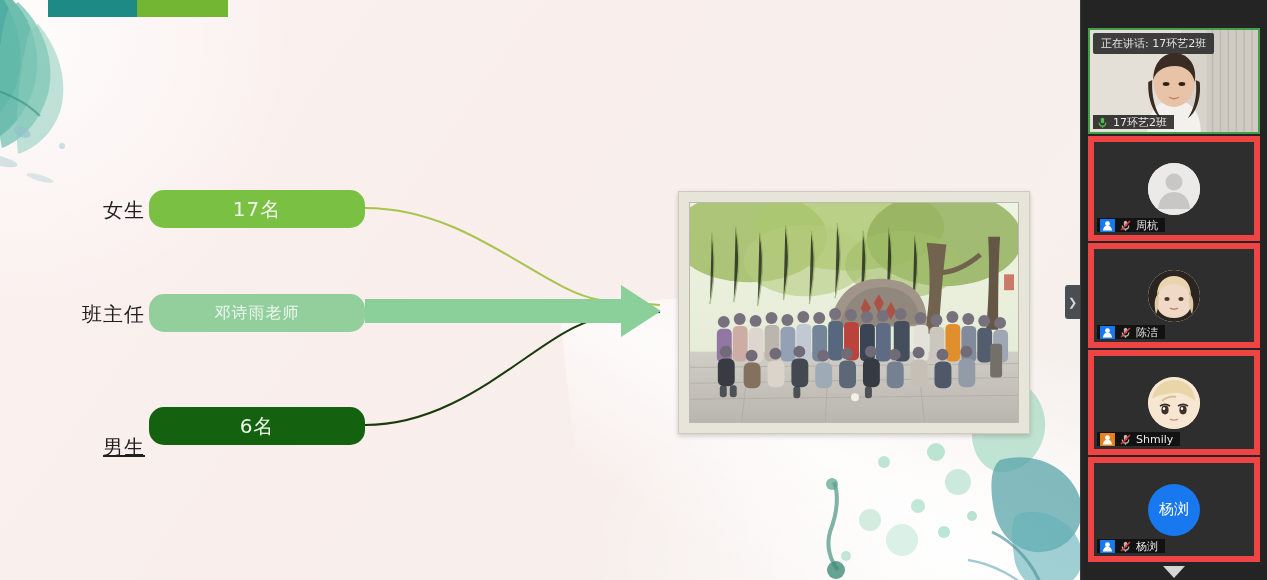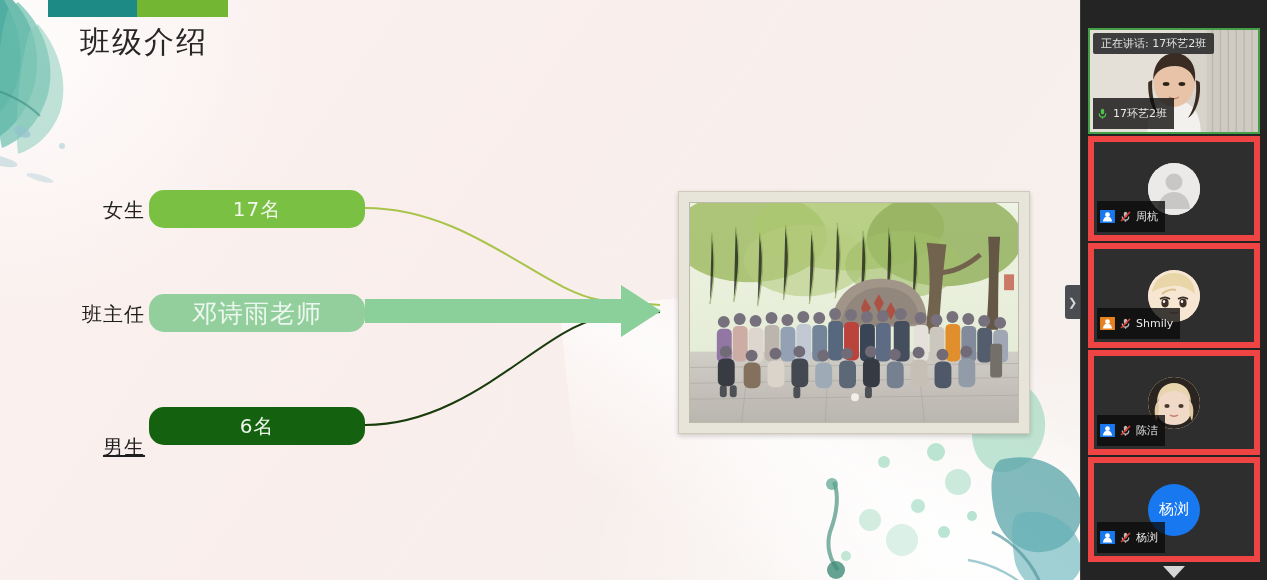--- a/index.html
+++ b/index.html
@@ -59,21 +59,21 @@
     font-family: "DejaVu Sans", sans-serif;
   }
   .bar {
     position: absolute; left: 149px; width: 216px; height: 38px;
     display: flex; align-items: center; justify-content: center;
     font-size: 20px; letter-spacing: 1px;
     font-family: "DejaVu Sans", sans-serif;
     border-radius: 15px;
   }
   .bar-girls   { top: 190px; background: #7ac143; color: #f2f7ec; }
-  .bar-teacher { top: 294px; background: #92cf9c; color: #ecf7ef; font-size: 25px; }
+  .bar-teacher { top: 294px; background: #92cf9c; color: #ecf7ef; font-size: 16px; }
   .bar-boys    { top: 407px; background: #14610f; color: #eef6ec; }
 
   .connectors { position: absolute; left: 0; top: 0; width: 1080px; height: 580px; pointer-events: none; }
 
   
   .photo-frame {
     position: absolute; left: 678px; top: 191px;
     width: 352px; height: 243px;
     background: #e7e4da;
     border: 1px solid #cfcabc;
@@ -119,21 +119,21 @@
     background: #3a3a38;
   }
   .vtile .cam-art { position: absolute; inset: 0; }
   .vtile .cam-art svg { width: 100%; height: 100%; display: block; }
 
   .namebar {
     position: absolute; left: 3px; bottom: 3px;
     display: flex; align-items: center; gap: 4px;
     background: rgba(10,10,10,.78);
     padding: 2px 7px 2px 3px;
-    height: 31px;
+    height: 14px;
   }
   .namebar .nm { color: #e9e9e9; font-size: 11px; font-family: "DejaVu Sans", sans-serif; white-space: nowrap; }
   .mic-ico { width: 13px; height: 13px; display:block; }
   .user-ico { width: 15px; height: 13px; display:block; }
 
   .speaking-tip {
     position: absolute; left: 12px; top: 33px;
     background: rgba(48,48,48,.93);
     color: #e6e6e6; font-size: 11px;
     padding: 3px 8px; white-space: nowrap;
@@ -216,21 +216,20 @@
           <circle cx="226" cy="40" r="7" fill="#54bd94" opacity=".45"></circle>
         </g>
       </svg>
     </div>
 
     <div class="topbar">
       <div class="seg-teal"></div>
       <div class="seg-green"></div>
     </div>
 
-    <div class="slide-title">班级介绍</div>
 
     <svg class="connectors" viewBox="0 0 1080 580">
       <path d="M365,208 C470,208 540,290 600,300 L660,305" stroke="#a8c44a" stroke-width="2" fill="none"></path>
       <path d="M365,425 C470,425 540,330 600,318 L660,312" stroke="#1a3c0d" stroke-width="2" fill="none"></path>
       <g>
         <path d="M365,299 L621,299 L621,285 L661,311 L621,337 L621,323 L365,323 Z" fill="#8bcf9a"></path>
       </g>
     </svg>
 
     <div class="rowlabel" style="left:55px; top:197px;">女生</div>
@@ -444,20 +443,49 @@
           <rect x="6" y="2" width="4" height="7" rx="2" fill="#b9b9b9"></rect>
           <path d="M4,8 C4,11 6,12.5 8,12.5 C10,12.5 12,11 12,8" stroke="#b9b9b9" stroke-width="1.5" fill="none"></path>
           <rect x="7.2" y="12.3" width="1.6" height="2.2" fill="#b9b9b9"></rect>
           <path d="M2.5,13.5 L13.5,2.5" stroke="#e03b2f" stroke-width="2"></path>
         </svg>
         <span class="nm">周杭</span>
       </div>
     </div>
 
     <div class="vtile">
+      <div class="avatar-circle avatar-photo">
+        <svg viewBox="0 0 52 52">
+          <circle cx="26" cy="26" r="26" fill="#2a2520"></circle>
+          <path d="M26,48 C16,48 9,42 9,34 C9,20 15,10 26,10 C37,10 43,20 43,34 C43,42 36,48 26,48 Z" fill="#f0d9c6"></path>
+          <path d="M9,26 C9,12 17,6 26,6 C35,6 43,12 43,26 C40,18 34,14 26,14 C18,14 12,18 9,26 Z" fill="#e8d4ad"></path>
+          <path d="M10,24 C12,32 10,40 8,44 C6,36 6,28 10,24 Z" fill="#e0caa2"></path>
+          <path d="M42,24 C40,32 42,40 44,44 C46,36 46,28 42,24 Z" fill="#e0caa2"></path>
+          <ellipse cx="19" cy="29" rx="2.6" ry="2" fill="#49382c"></ellipse>
+          <ellipse cx="33" cy="29" rx="2.6" ry="2" fill="#49382c"></ellipse>
+          <path d="M22,38 C24,39.6 28,39.6 30,38" stroke="#c4786a" stroke-width="1.4" fill="none"></path>
+        </svg>
+      </div>
+      <div class="namebar">
+        <svg class="user-ico" viewBox="0 0 16 14">
+          <rect width="16" height="14" fill="#1878f0"></rect>
+          <circle cx="8" cy="5" r="2.6" fill="#ffffff"></circle>
+          <path d="M3,12.5 C3.5,8.6 5.6,7.2 8,7.2 C10.4,7.2 12.5,8.6 13,12.5 Z" fill="#ffffff"></path>
+        </svg>
+        <svg class="mic-ico" viewBox="0 0 16 16">
+          <rect x="6" y="2" width="4" height="7" rx="2" fill="#b9b9b9"></rect>
+          <path d="M4,8 C4,11 6,12.5 8,12.5 C10,12.5 12,11 12,8" stroke="#b9b9b9" stroke-width="1.5" fill="none"></path>
+          <rect x="7.2" y="12.3" width="1.6" height="2.2" fill="#b9b9b9"></rect>
+          <path d="M2.5,13.5 L13.5,2.5" stroke="#e03b2f" stroke-width="2"></path>
+        </svg>
+        <span class="nm">陈洁</span>
+      </div>
+    </div>
+
+    <div class="vtile">
       <div class="avatar-circle avatar-anime">
         <svg viewBox="0 0 52 52">
           <circle cx="26" cy="26" r="26" fill="#f7e7d2"></circle>
           <path d="M4,22 C6,8 18,2 28,3 C40,4 47,13 47,24 C40,18 32,15 24,16 C16,17 8,19 4,22 Z" fill="#e8d6a8"></path>
           <path d="M14,24 C18,20 24,19 28,20" stroke="#d8c08c" stroke-width="2" fill="none"></path>
           <path d="M12,29 C15,27 19,27 22,29" stroke="#3c3028" stroke-width="1.6" fill="none"></path>
           <path d="M30,29 C33,27 37,27 40,29" stroke="#3c3028" stroke-width="1.6" fill="none"></path>
           <ellipse cx="17" cy="33" rx="3.6" ry="4.4" fill="#3c3028"></ellipse>
           <ellipse cx="35" cy="33" rx="3.6" ry="4.4" fill="#3c3028"></ellipse>
           <ellipse cx="16" cy="31.5" rx="1.2" ry="1.6" fill="#ffffff"></ellipse>
@@ -475,64 +503,35 @@
           <rect x="6" y="2" width="4" height="7" rx="2" fill="#b9b9b9"></rect>
           <path d="M4,8 C4,11 6,12.5 8,12.5 C10,12.5 12,11 12,8" stroke="#b9b9b9" stroke-width="1.5" fill="none"></path>
           <rect x="7.2" y="12.3" width="1.6" height="2.2" fill="#b9b9b9"></rect>
           <path d="M2.5,13.5 L13.5,2.5" stroke="#e03b2f" stroke-width="2"></path>
         </svg>
         <span class="nm">Shmily</span>
       </div>
     </div>
 
     <div class="vtile">
-      <div class="avatar-circle avatar-photo">
-        <svg viewBox="0 0 52 52">
-          <circle cx="26" cy="26" r="26" fill="#2a2520"></circle>
-          <path d="M26,48 C16,48 9,42 9,34 C9,20 15,10 26,10 C37,10 43,20 43,34 C43,42 36,48 26,48 Z" fill="#f0d9c6"></path>
-          <path d="M9,26 C9,12 17,6 26,6 C35,6 43,12 43,26 C40,18 34,14 26,14 C18,14 12,18 9,26 Z" fill="#e8d4ad"></path>
-          <path d="M10,24 C12,32 10,40 8,44 C6,36 6,28 10,24 Z" fill="#e0caa2"></path>
-          <path d="M42,24 C40,32 42,40 44,44 C46,36 46,28 42,24 Z" fill="#e0caa2"></path>
-          <ellipse cx="19" cy="29" rx="2.6" ry="2" fill="#49382c"></ellipse>
-          <ellipse cx="33" cy="29" rx="2.6" ry="2" fill="#49382c"></ellipse>
-          <path d="M22,38 C24,39.6 28,39.6 30,38" stroke="#c4786a" stroke-width="1.4" fill="none"></path>
-        </svg>
+      <div class="avatar-circle avatar-blue">
+        <span>杨浏</span>
       </div>
       <div class="namebar">
         <svg class="user-ico" viewBox="0 0 16 14">
           <rect width="16" height="14" fill="#1878f0"></rect>
           <circle cx="8" cy="5" r="2.6" fill="#ffffff"></circle>
           <path d="M3,12.5 C3.5,8.6 5.6,7.2 8,7.2 C10.4,7.2 12.5,8.6 13,12.5 Z" fill="#ffffff"></path>
         </svg>
         <svg class="mic-ico" viewBox="0 0 16 16">
           <rect x="6" y="2" width="4" height="7" rx="2" fill="#b9b9b9"></rect>
           <path d="M4,8 C4,11 6,12.5 8,12.5 C10,12.5 12,11 12,8" stroke="#b9b9b9" stroke-width="1.5" fill="none"></path>
           <rect x="7.2" y="12.3" width="1.6" height="2.2" fill="#b9b9b9"></rect>
           <path d="M2.5,13.5 L13.5,2.5" stroke="#e03b2f" stroke-width="2"></path>
         </svg>
-        <span class="nm">陈洁</span>
-      </div>
-    </div>
-
-    <div class="vtile">
-      <div class="avatar-circle avatar-blue">
-        <span>杨浏</span>
-      </div>
-      <div class="namebar">
-        <svg class="user-ico" viewBox="0 0 16 14">
-          <rect width="16" height="14" fill="#1878f0"></rect>
-          <circle cx="8" cy="5" r="2.6" fill="#ffffff"></circle>
-          <path d="M3,12.5 C3.5,8.6 5.6,7.2 8,7.2 C10.4,7.2 12.5,8.6 13,12.5 Z" fill="#ffffff"></path>
-        </svg>
-        <svg class="mic-ico" viewBox="0 0 16 16">
-          <rect x="6" y="2" width="4" height="7" rx="2" fill="#b9b9b9"></rect>
-          <path d="M4,8 C4,11 6,12.5 8,12.5 C10,12.5 12,11 12,8" stroke="#b9b9b9" stroke-width="1.5" fill="none"></path>
-          <rect x="7.2" y="12.3" width="1.6" height="2.2" fill="#b9b9b9"></rect>
-          <path d="M2.5,13.5 L13.5,2.5" stroke="#e03b2f" stroke-width="2"></path>
-        </svg>
         <span class="nm">杨浏</span>
       </div>
     </div>
 
     <div class="scroll-arrow"></div>
   </div>
 
 </div>
 
 </body></html>

